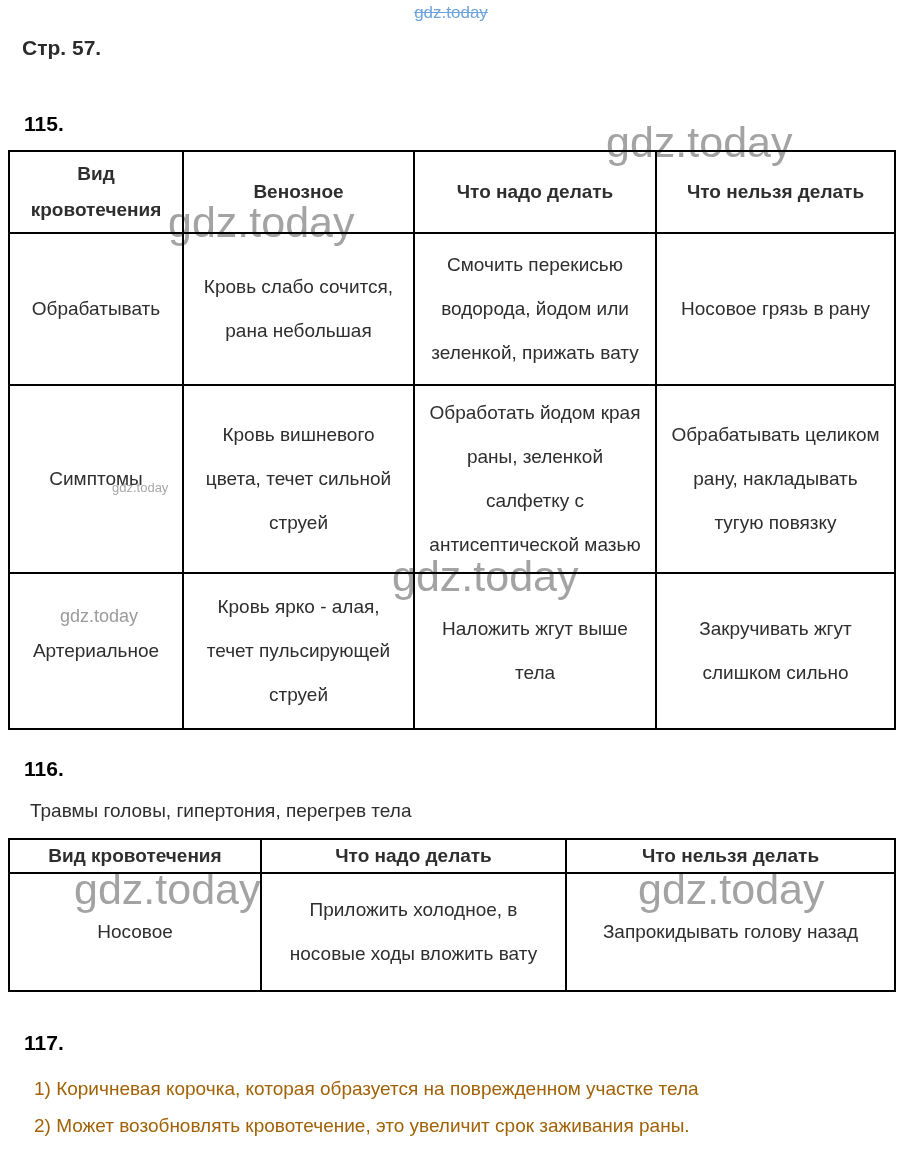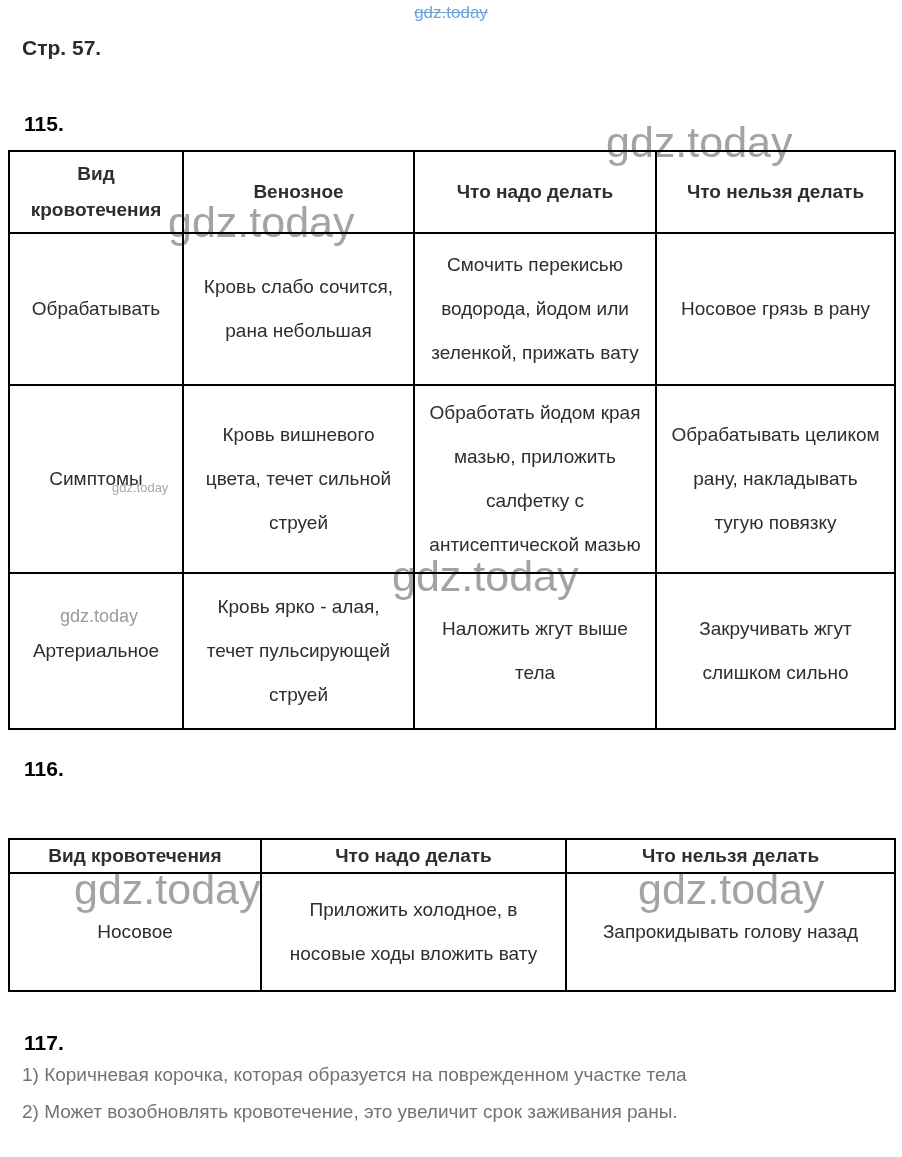--- a/index.html
+++ b/index.html
@@ -85,22 +85,22 @@
 
   .t116 { left:8px; top:838px; width:886px; }
   .t116 col.c1 { width:252px; }
   .t116 col.c2 { width:305px; }
   .t116 col.c3 { width:329px; }
   .t116 thead tr { height:34px; }
   .t116 thead th { line-height:24px; padding:2px 8px; }
   .t116 tbody tr { height:118px; }
 
   .answer {
-    position:absolute; left:22px;
-    font-size:19px; color:#737373;
+    position:absolute; left:34px;
+    font-size:19px; color:#a16207;margin-top:14px;
   }
   .ans1 { top:1064px; }
   .ans2 { top:1101px; }
 </style>
 </head>
 <body>
 
 <div class="page">
 
   <a class="wm wm-top">gdz.today</a>
@@ -134,33 +134,34 @@
     <tbody>
       <tr class="r1">
         <td>Обрабатывать</td>
         <td>Кровь слабо сочится, рана небольшая</td>
         <td>Смочить перекисью водорода, йодом или зеленкой, прижать вату</td>
         <td>Носовое грязь в рану</td>
       </tr>
       <tr class="r2">
         <td>Симптомы</td>
         <td>Кровь вишневого цвета, течет сильной струей</td>
-        <td>Обработать йодом края мазью, приложить салфетку с антисептической мазью</td>
+        <td>Обработать йодом края раны, зеленкой салфетку с антисептической мазью</td>
         <td>Обрабатывать целиком рану, накладывать тугую повязку</td>
       </tr>
       <tr class="r3">
         <td>Артериальное</td>
         <td>Кровь ярко - алая, течет пульсирующей струей</td>
         <td>Наложить жгут выше тела</td>
         <td>Закручивать жгут слишком сильно</td>
       </tr>
     </tbody>
   </table>
 
   <div class="section-num num116">116.</div>
+  <div class="intro116">Травмы головы, гипертония, перегрев тела</div>
 
   <table class="t t116">
     <colgroup>
         <col class="c1">
         <col class="c2">
         <col class="c3">
       </colgroup>
     <thead>
       <tr>
         <th>Вид кровотечения</th>

